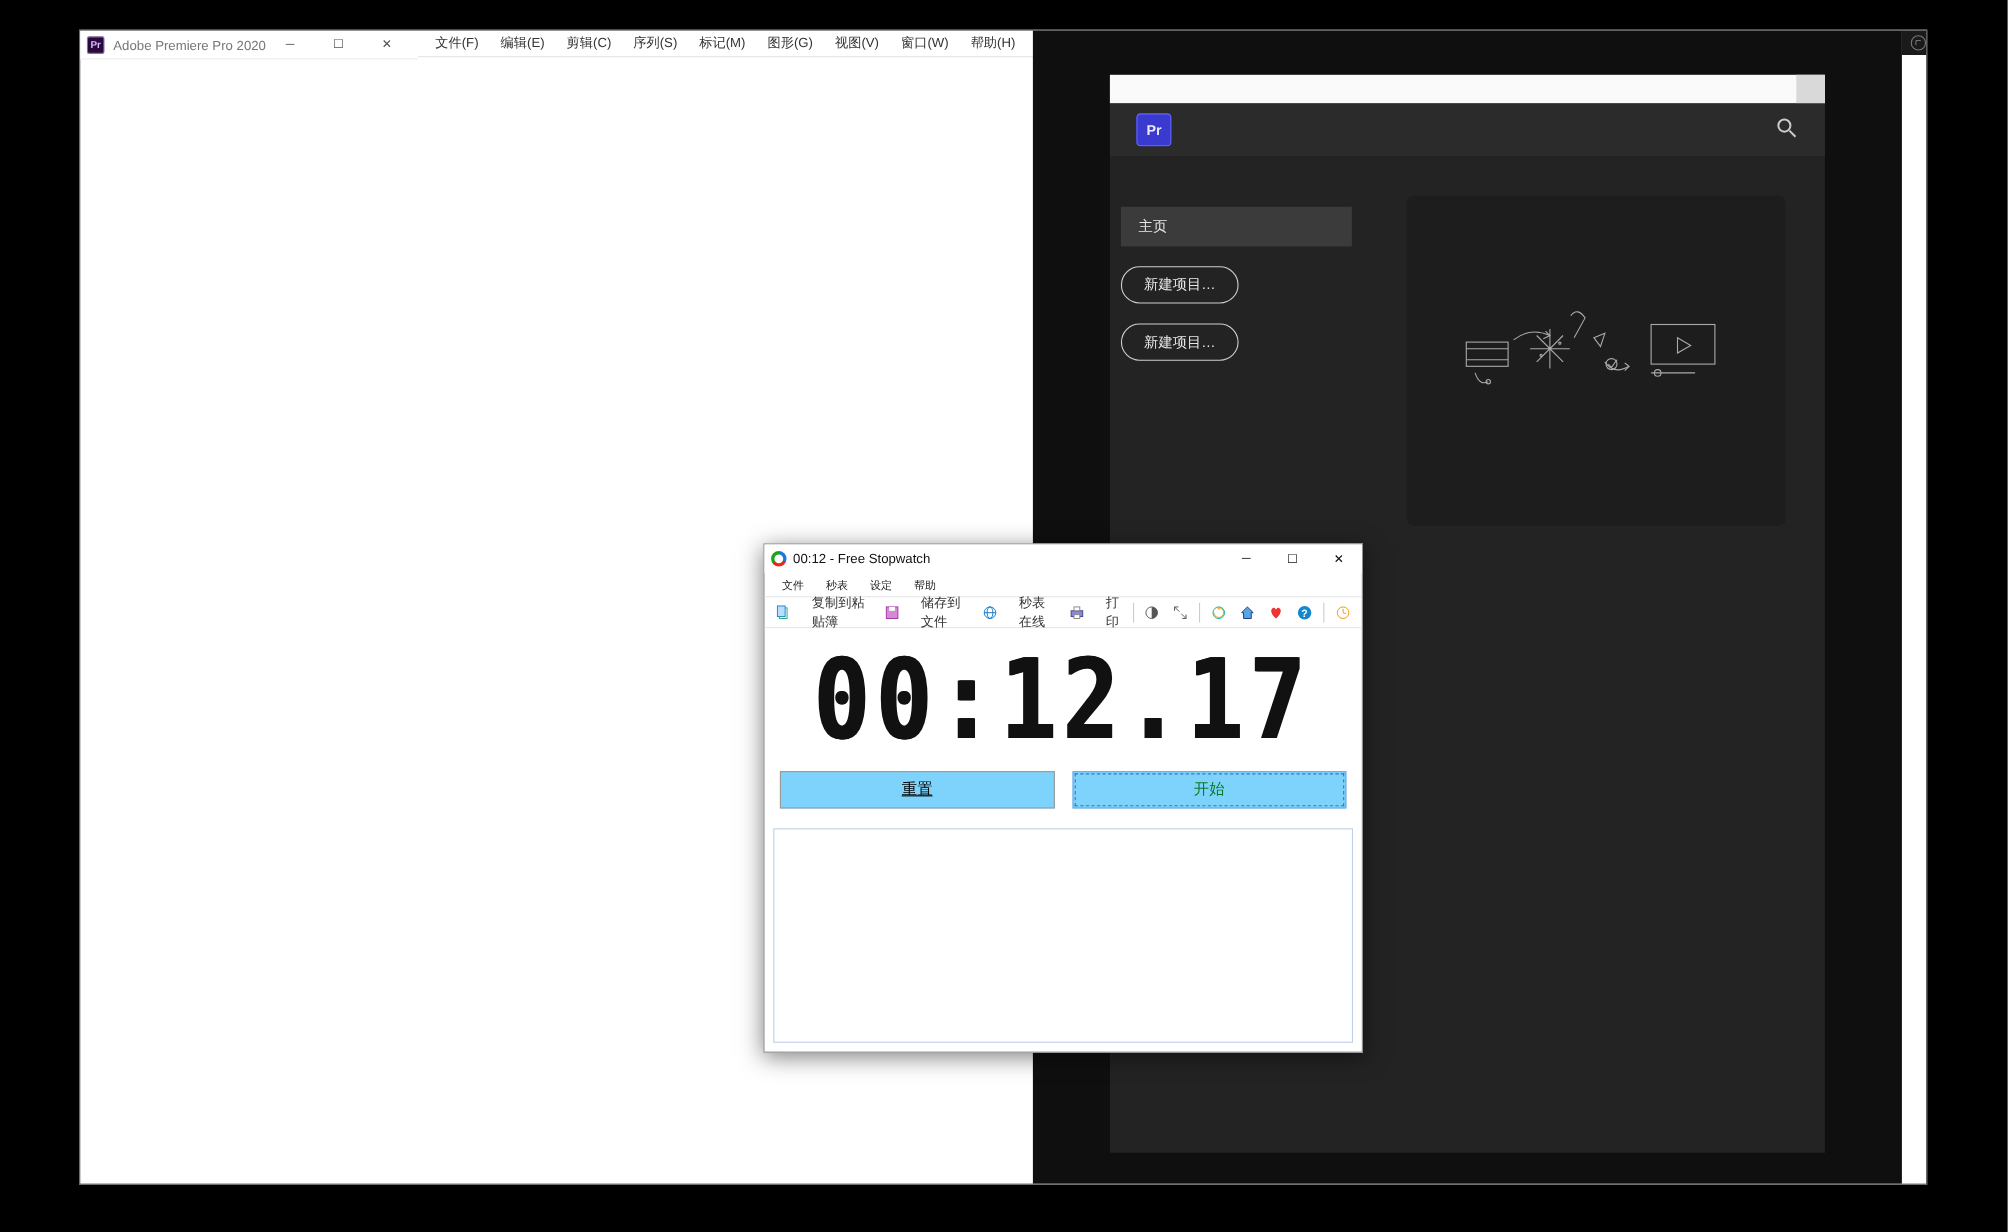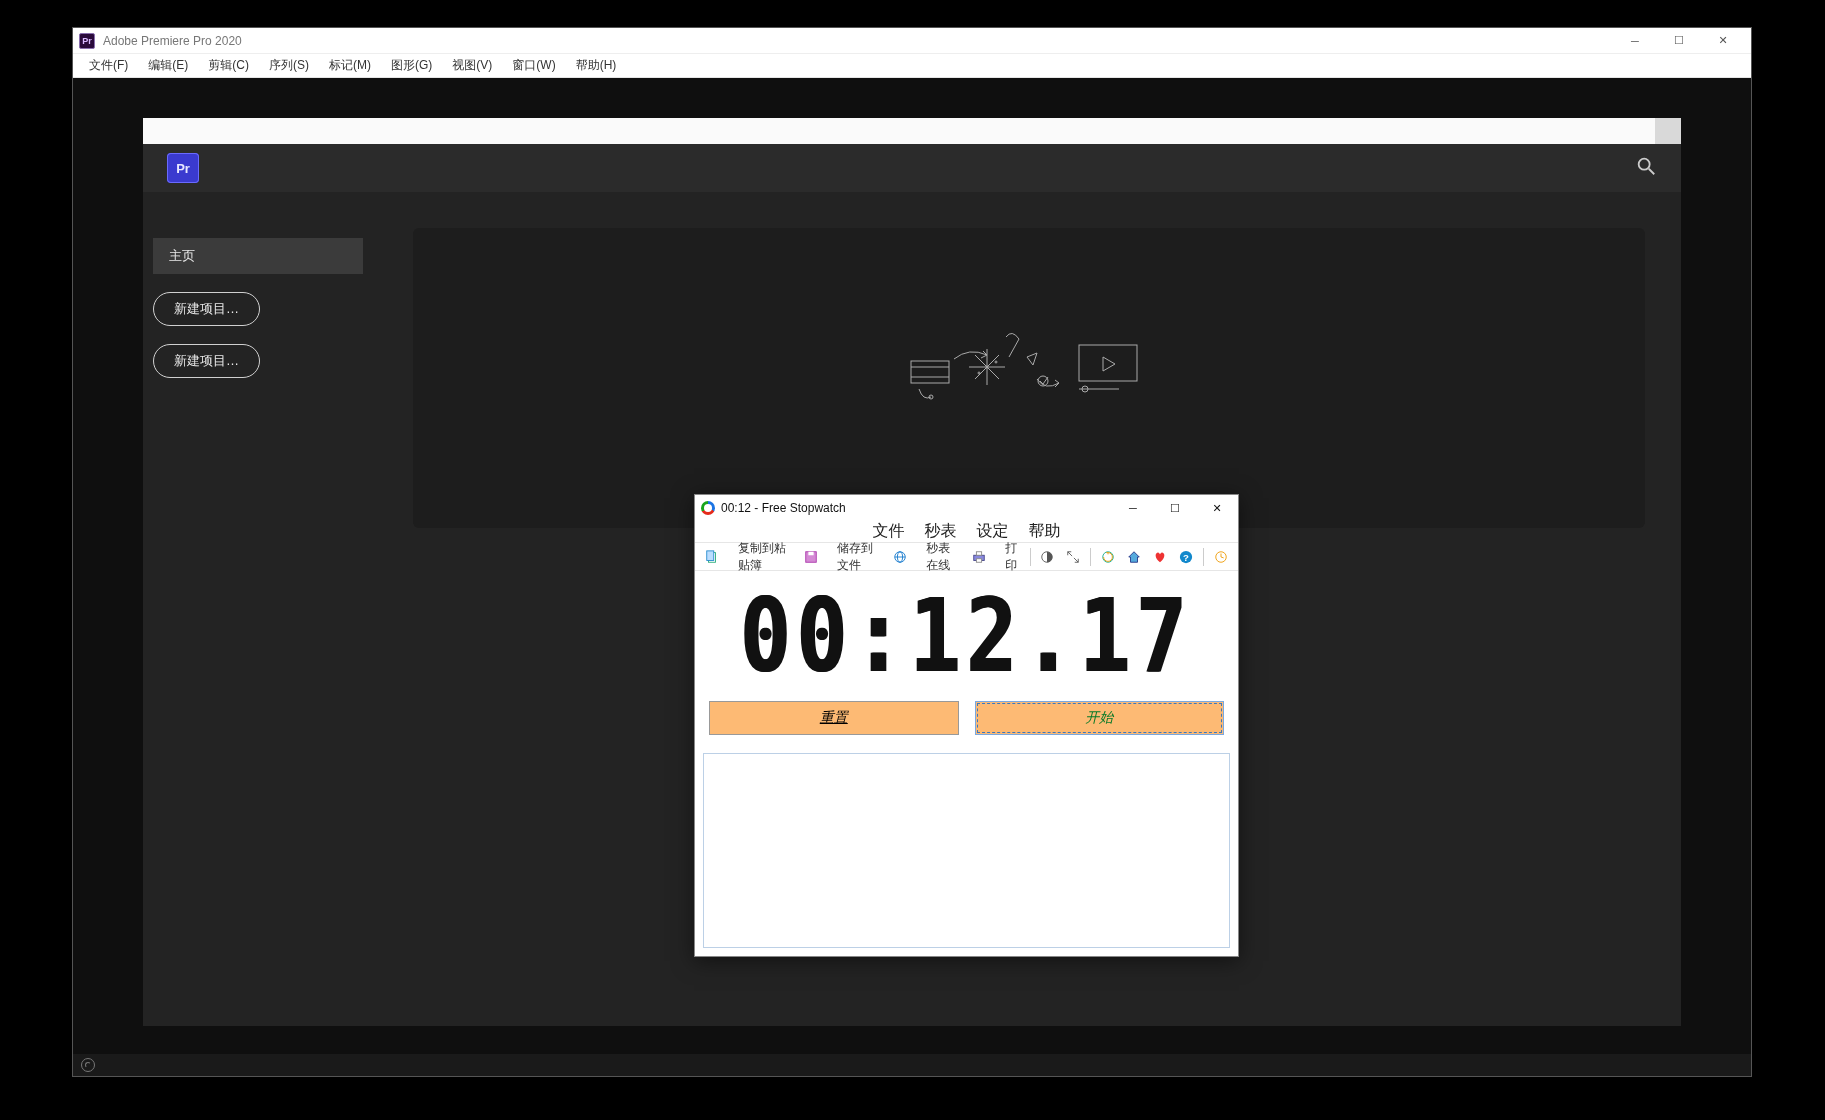--- a/index.html
+++ b/index.html
@@ -14,21 +14,21 @@
   
   .desktop { width:100%; height:100%; background:#000; position:relative; }
 
   
   .pr-window {
     position:absolute;
     left:72px; top:27px;
     width:1680px; height:1050px;
     background:#fff;
     border:1px solid #555;
-    display:flex; flex-direction:column;
+    display:flex; flex-direction:row;
   }
   .pr-titlebar {
     height:26px; background:#fff; display:flex; align-items:center;
     padding:0 6px; color:#777; font-size:12px;
     border-bottom:1px solid #eee;
   }
   .pr-titlebar .pr-icon {
     width:16px; height:16px; background:#2a0a3b; border:1px solid #8a6fae;
     display:inline-flex; align-items:center; justify-content:center;
     color:#d9b8ff; font-size:9px; font-weight:bold; border-radius:2px;
@@ -107,22 +107,22 @@
   .sw-title .sw-icon {
     width:14px; height:14px; border-radius:50%;
     background: conic-gradient(#1b74e4 0 33%, #e42a1b 33% 66%, #18a51b 66% 100%);
     margin-right:6px; position:relative;
   }
   .sw-title .sw-icon::after{ content:""; position:absolute; inset:3px; background:#fff; border-radius:50%;}
   .sw-title .spacer{flex:1;}
   .sw-title .win-btn{ width:42px; height:26px; display:flex; align-items:center; justify-content:center; font-size:11px;}
 
   .sw-menu {
-    height:22px; font-size:16px; display:flex; align-items:center;
-    padding:0 6px; border-bottom:1px solid #e6e6e6; color:#222;justify-content:center;
+    height:22px; font-size:10px; display:flex; align-items:center;
+    padding:0 6px; border-bottom:1px solid #e6e6e6; color:#222;
   }
   .sw-menu .mi{ padding:2px 10px; }
 
   .sw-toolbar {
     height:28px; display:flex; align-items:center; gap:4px;
     padding:0 6px; border-bottom:1px solid #e6e6e6; font-size:12px; color:#333;
   }
   .sw-toolbar .tb { display:flex; align-items:center; gap:19px; padding:2px 4px; }
   .sw-toolbar .sep { width:1px; height:18px; background:#ccc; margin:0 2px;}
   .ico { width:14px; height:14px; display:inline-block; }
@@ -136,24 +136,23 @@
   .sw-display .seg {
     font-family: monospace;
     display:inline-block;
     transform: scaleY(1.2);
     font-weight:bold;
     text-shadow: 1px 0 0 #111, -1px 0 0 #111;
   }
 
   .sw-buttons { display:flex; gap:16px; padding:0 14px 12px; }
   .sw-btn {
-    flex:1; height:34px; border:1px solid #999; background:#fdba74;
+    flex:1; height:34px; border:1px solid #999; background:#7dd3fc;
     font-size:14px; display:flex; align-items:center; justify-content:center;
     cursor:pointer;
-    font-style:italic;
   }
   .sw-btn.reset { text-decoration:underline; }
   .sw-btn.start {
     color:#0a7a28; border:1px solid #7aa8e0;
     outline:1px dashed #3a78c0; outline-offset:-3px;
   }
 
   .sw-laps {
     margin:6px 8px 8px; height:195px; border:1px solid #bcd0e6; background:#fff;
   }

